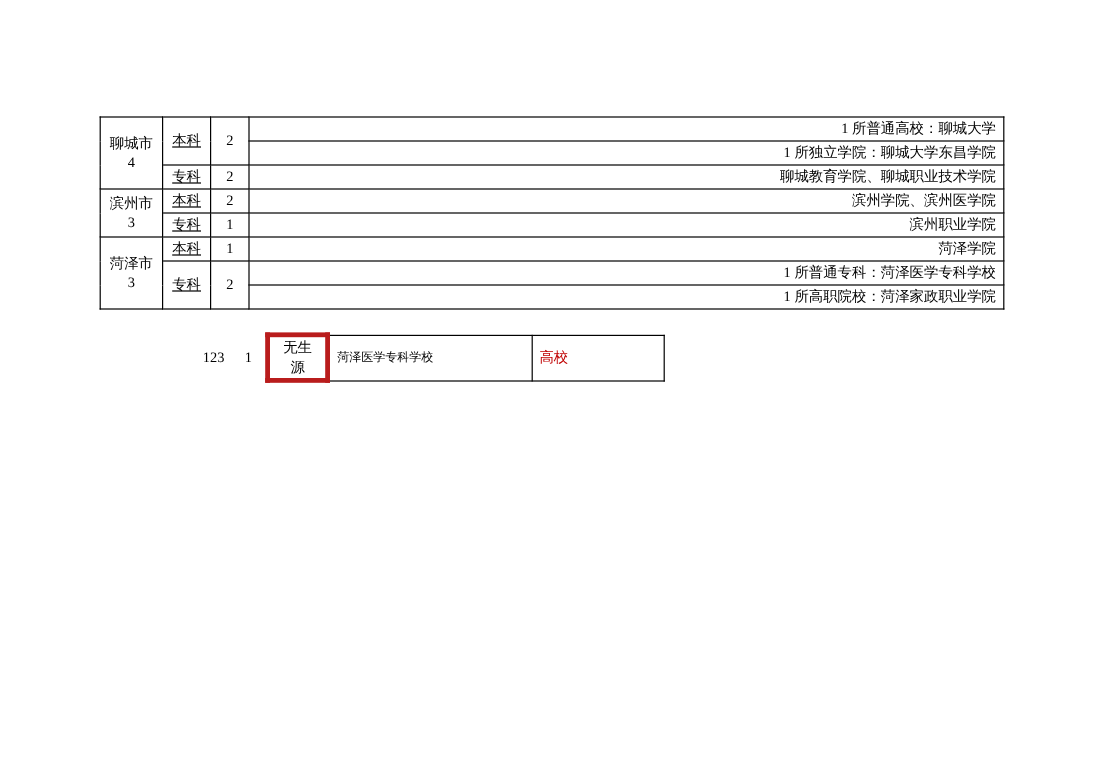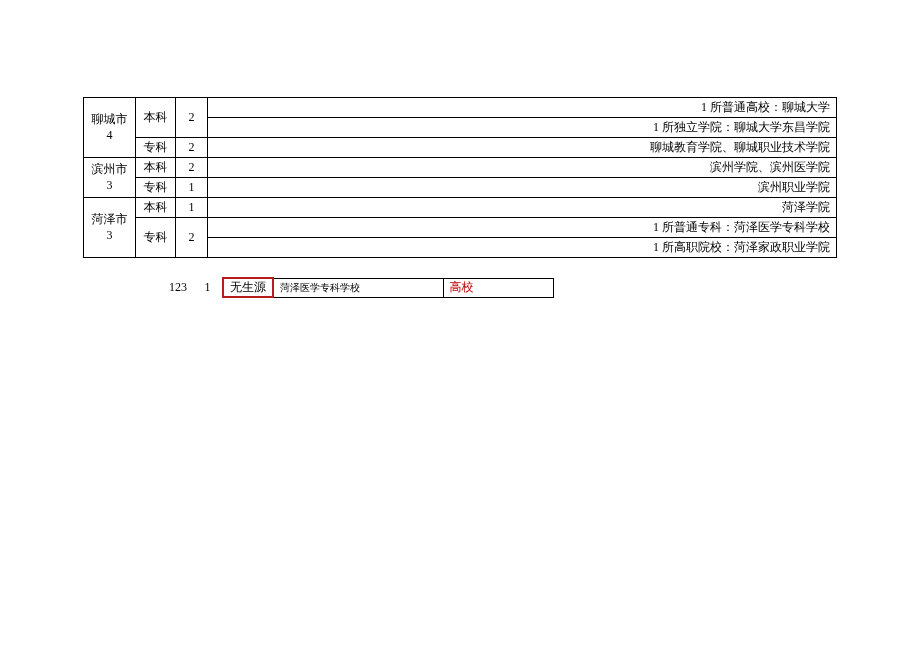--- a/index.html
+++ b/index.html
@@ -35,20 +35,21 @@
   }
   .city-name {
     display: block;
   }
   .city-count {
     display: block;
   }
   .level-col {
     width: 40px;
     text-align: center;
+    text-decoration: underline;
   }
   .num-col {
     width: 32px;
     text-align: center;
   }
   .desc-col {
     text-align: right;
     padding-left: 8px;
   }
 
@@ -69,22 +70,22 @@
     text-align: right;
     border: none;
   }
   .st-seq {
     width: 30px;
     text-align: center;
     border: none;
   }
   .st-nosource {
     width: 50px;
-    text-align: right;
-    border: 2px solid #b91c1c;
+    text-align: center;
+    border: 4px solid #b91c1c;
     padding-left: 6px;
   }
   .st-school {
     width: 170px;
     text-align: left;
     border: 1px solid #000;
     font-size: 10px;
     padding-left: 4px;
   }
   .st-tag {

